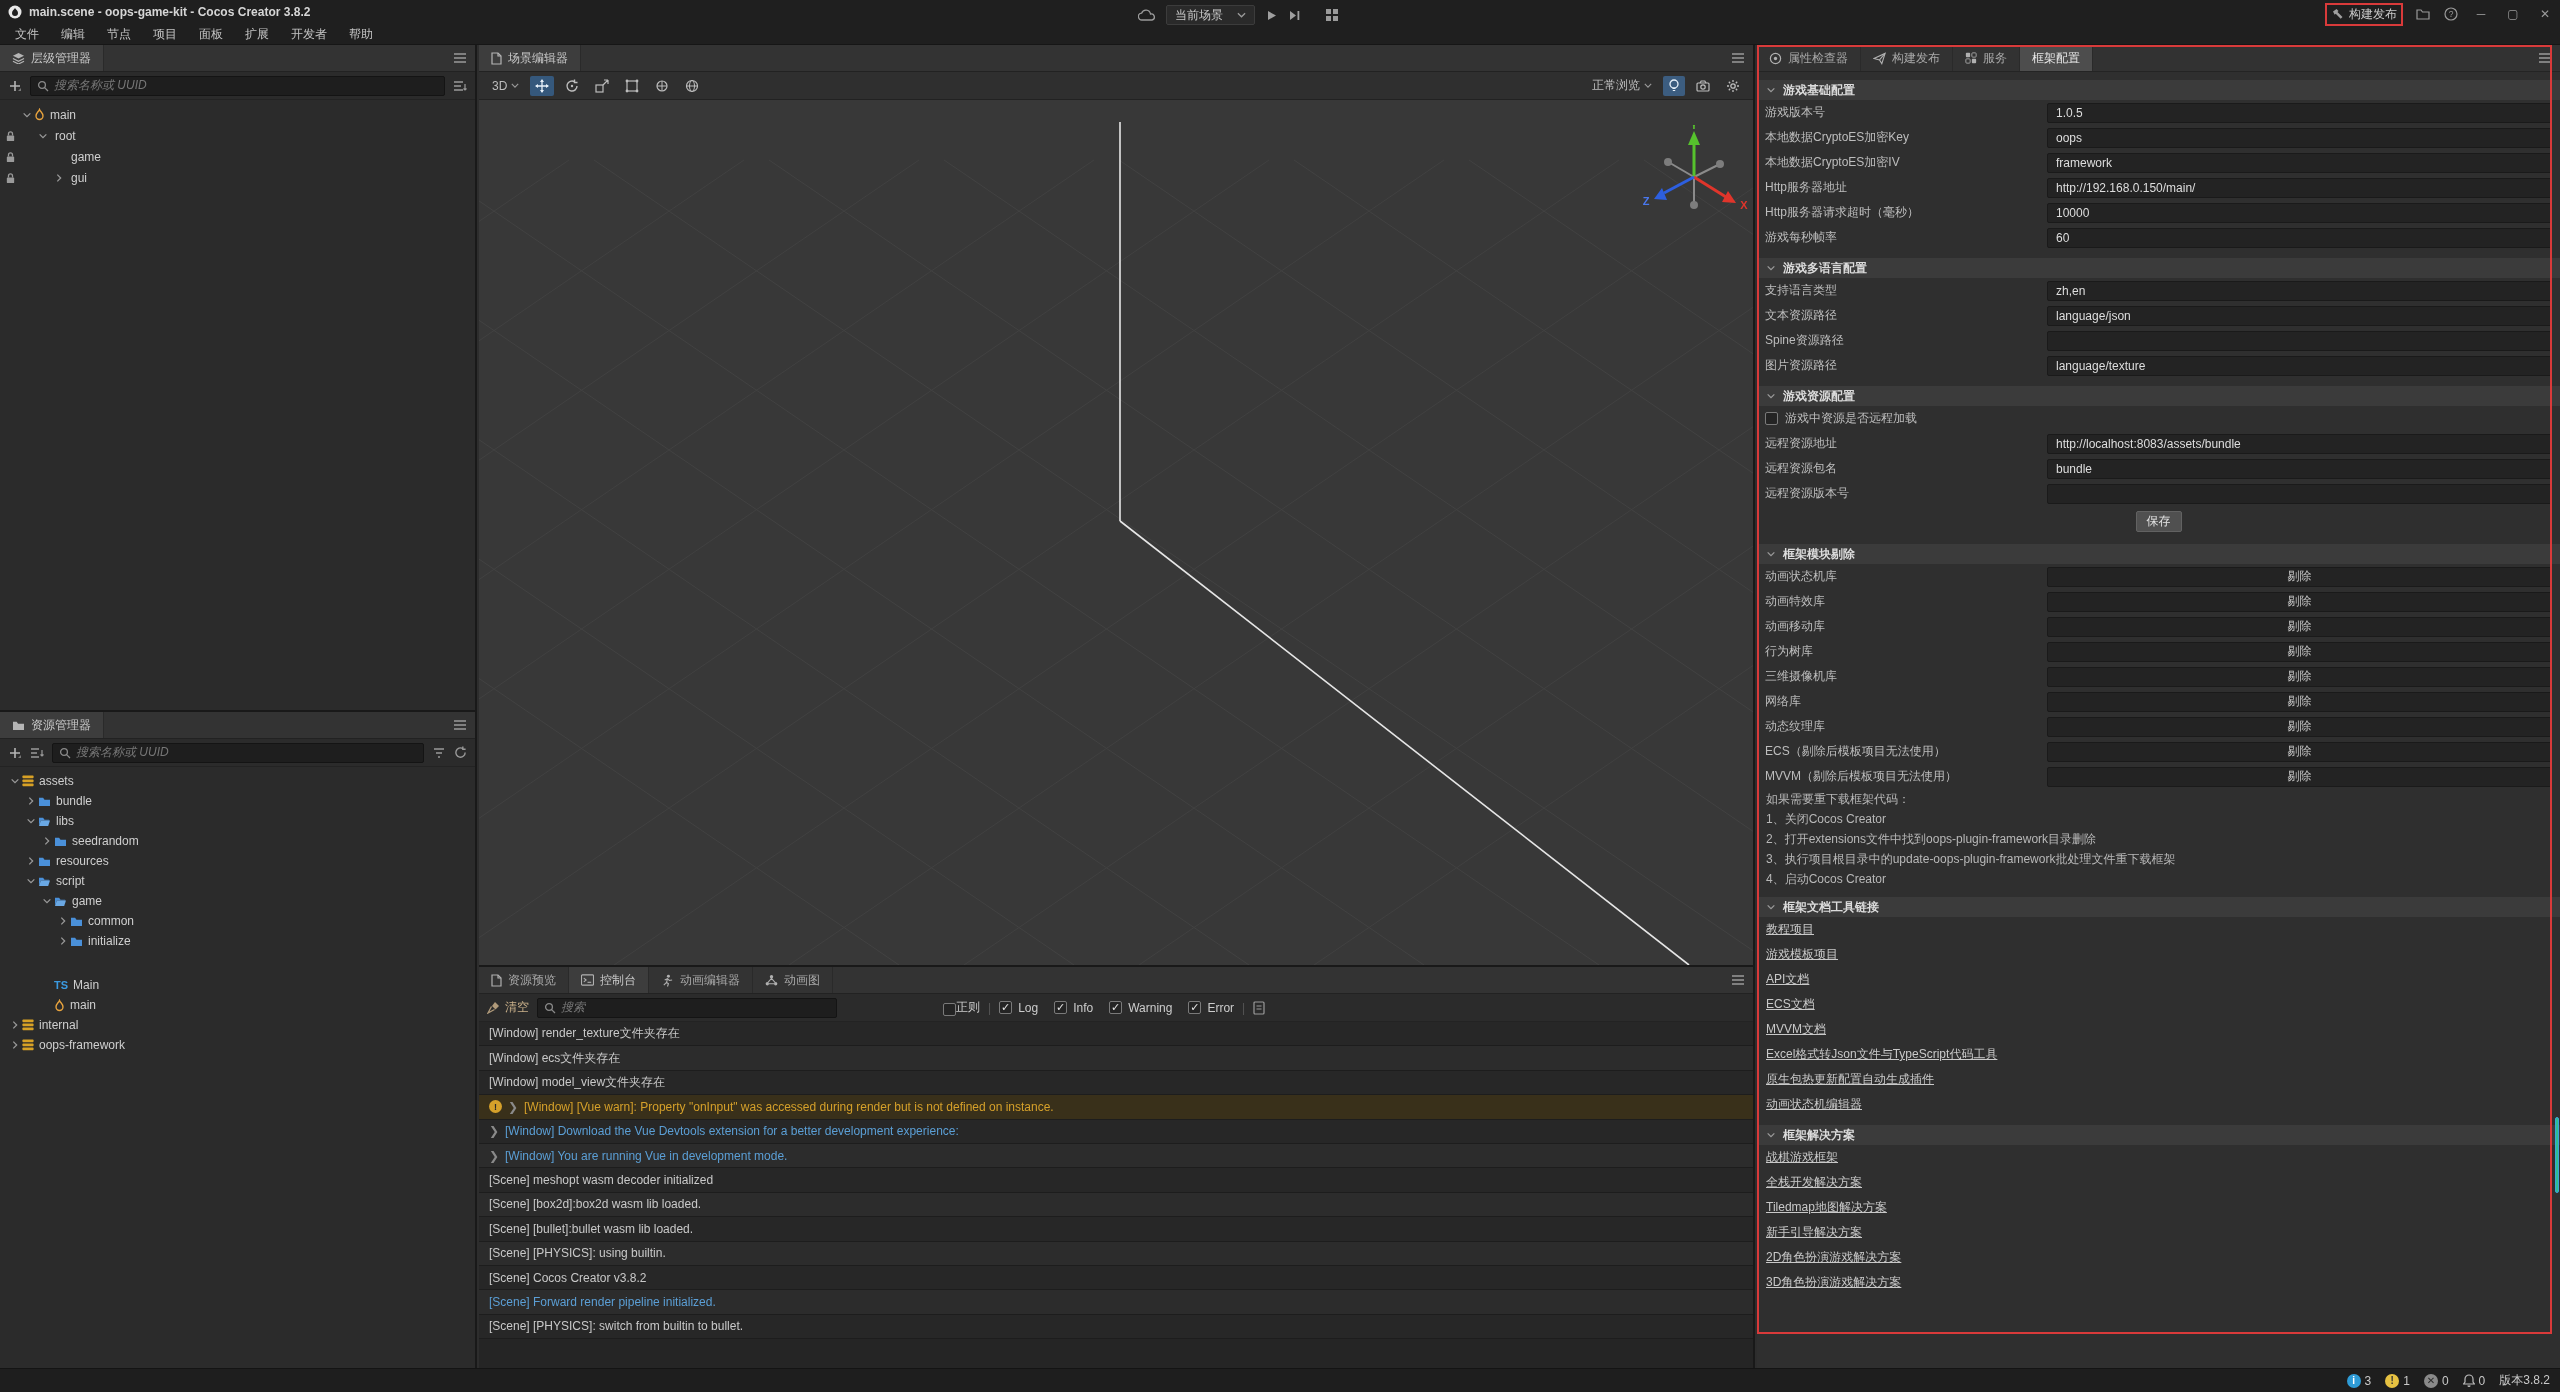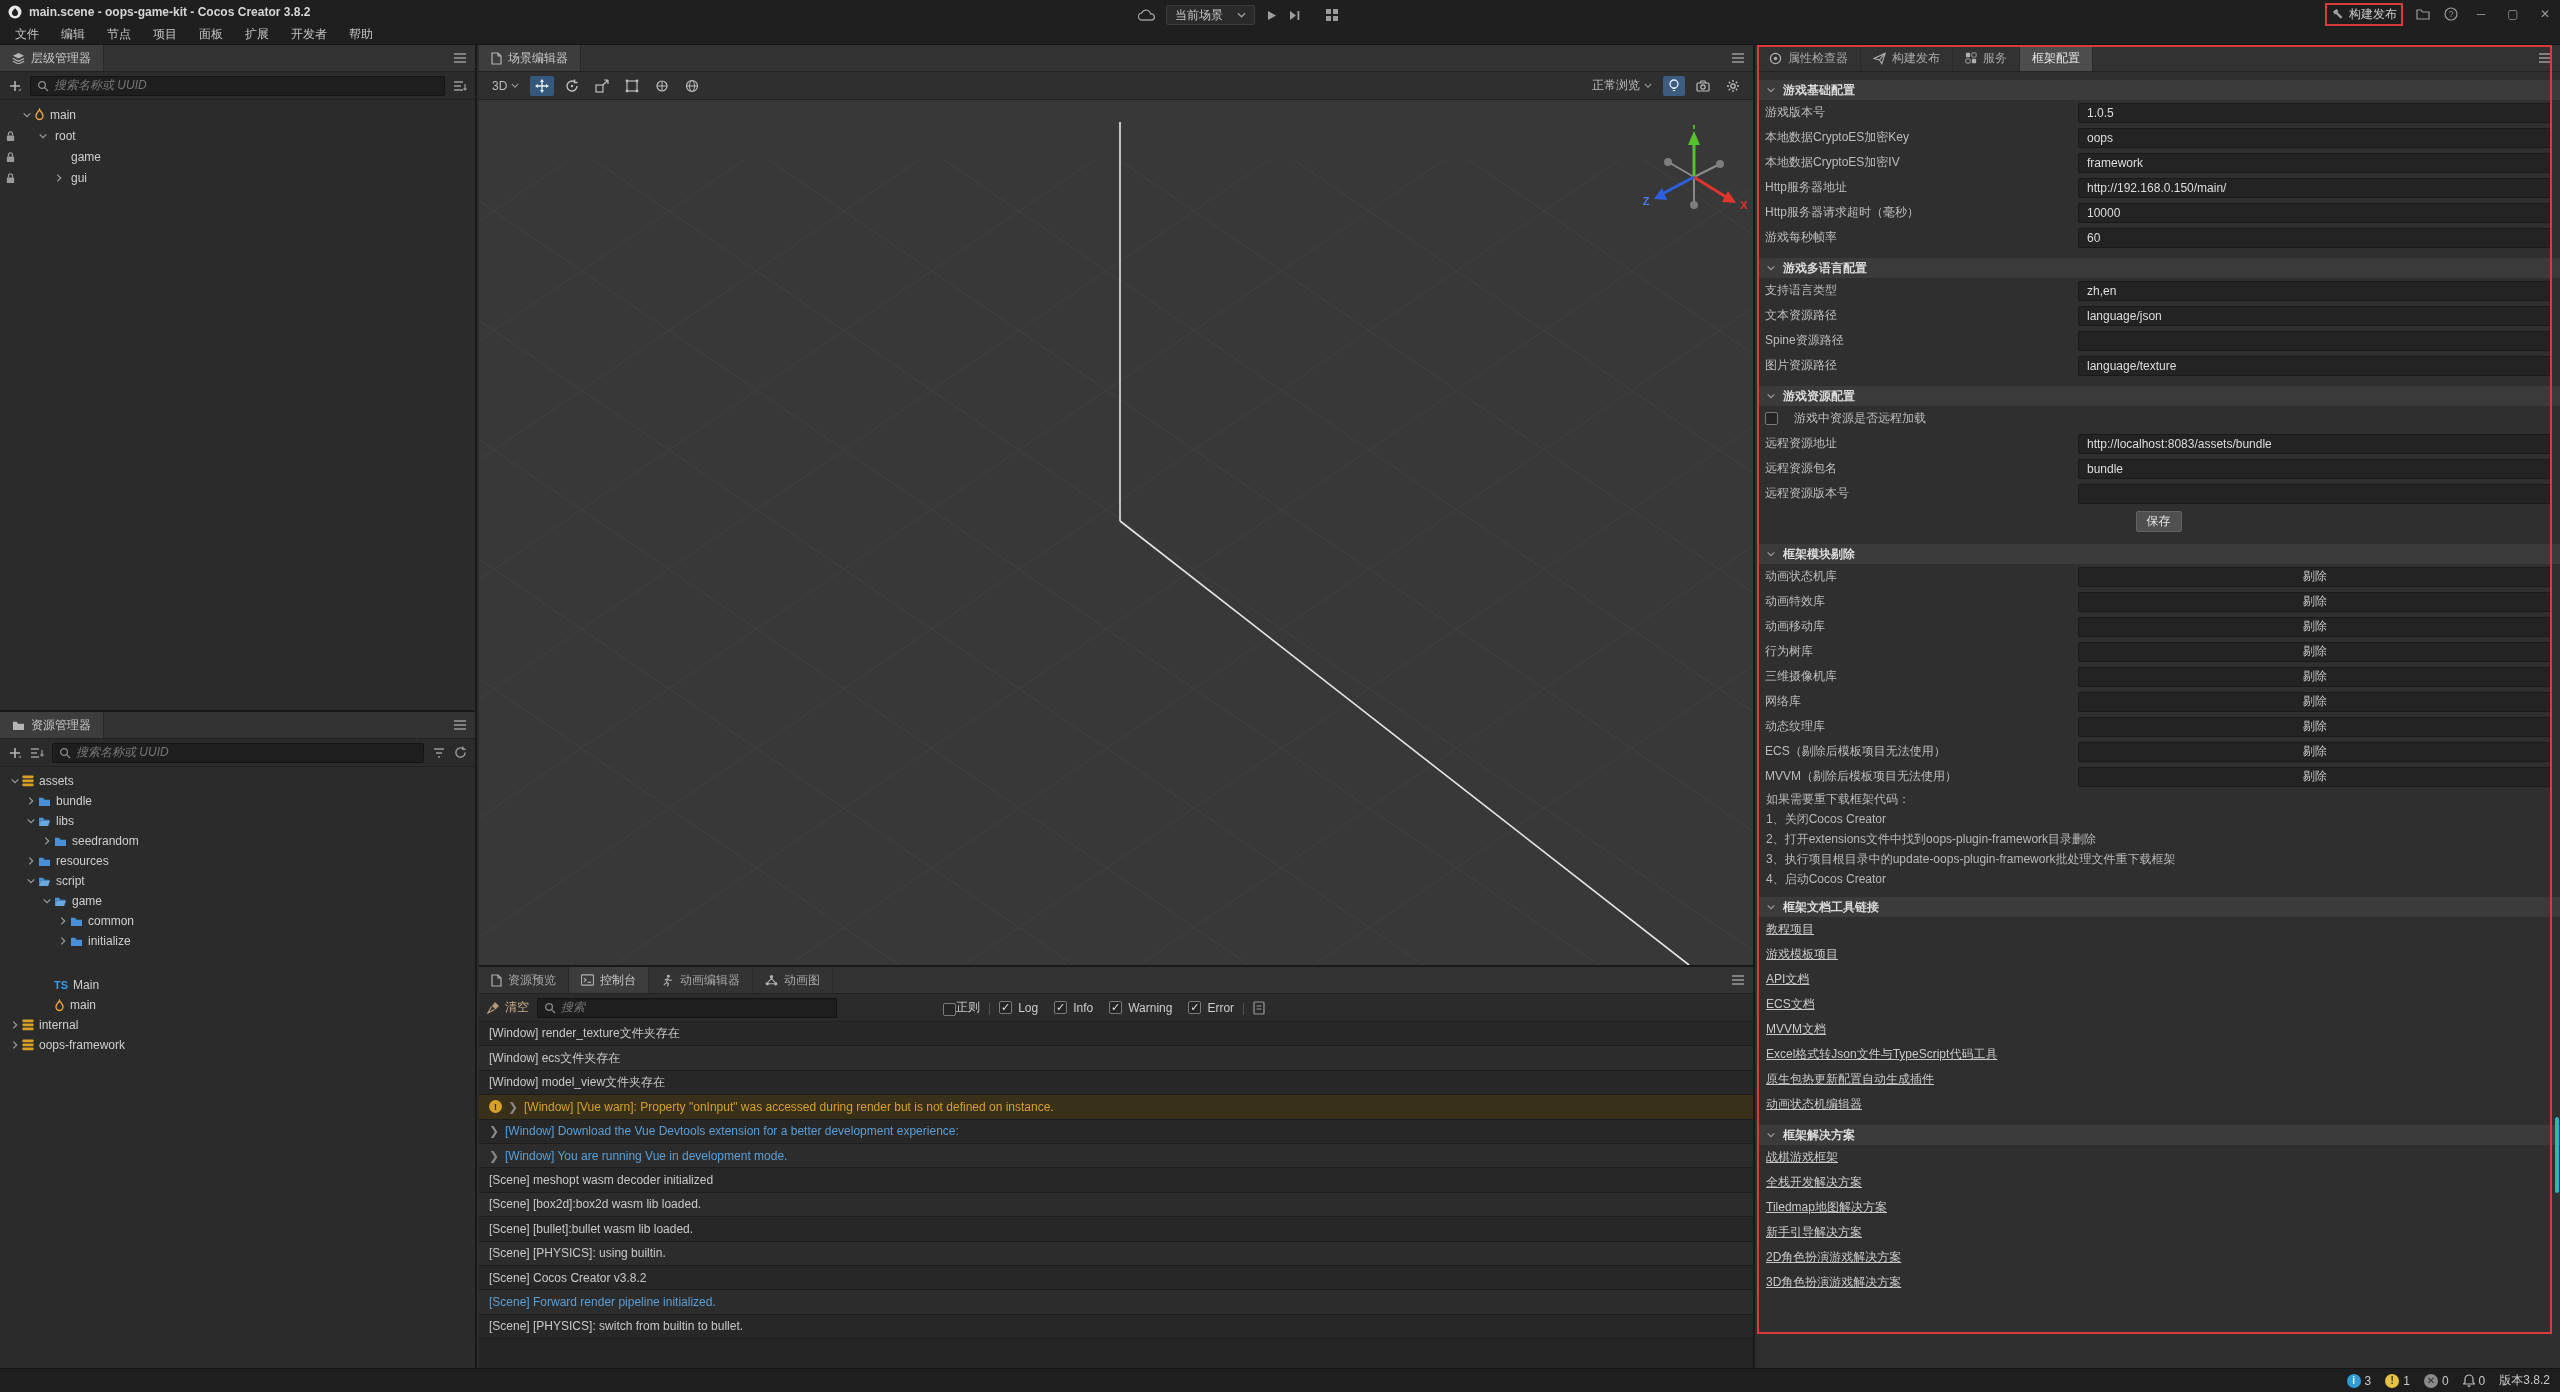--- a/index.html
+++ b/index.html
@@ -58,25 +58,25 @@
   .logrow:nth-child(even) { background:#2c2c2c; }
   .logrow.warn { background:#39301a; color:#d8a councils213; color:#d5a02a; }
   .logrow.info { color:#5b9fd6; }
   .log-chev { color:#8a8a8a; width:10px; flex:none; }
 
   
   #inspector { position:absolute; left:1757px; top:45px; width:803px; height:1323px; background:#2f2f2f; overflow:hidden; }
   #insp-tabs { height:27px; background:#323232; border-bottom:1px solid #242424; display:flex; position:relative; }
   #insp-body { position:relative; }
   .shead { height:20px; background:#3b3b3b; display:flex; align-items:center; gap:7px; padding:0 9px; margin-top:8px; font-weight:bold; color:#dcdcdc; }
-  .frow { display:flex; height:25px; align-items:center; padding:0 8px;gap:31px; }
+  .frow { display:flex; height:25px; align-items:center; padding:0 8px; }
   .flabel { width:282px; flex:none; color:#bdbdbd; }
   .fval { flex:1; height:20px; background:#232323; border:1px solid #1a1a1a; border-radius:2px; display:flex; align-items:center; padding:0 8px; color:#dedede; }
   .fbtn { flex:1; height:20px; background:#232323; border:1px solid #1a1a1a; border-radius:2px; display:flex; align-items:center; justify-content:center; color:#c8c8c8; cursor:pointer; }
-  .cbrow { display:flex; height:25px; align-items:center; gap:16px; padding:0 8px; color:#bdbdbd; }
+  .cbrow { display:flex; height:25px; align-items:center; gap:7px; padding:0 8px; color:#bdbdbd; }
   .saverow { height:30px; display:flex; align-items:center; justify-content:center; }
   .savebtn { width:46px; height:21px; background:#505050; border:1px solid #626262; border-radius:2px; display:flex; align-items:center; justify-content:center; color:#e3e3e3; cursor:pointer; }
   .note { height:20px; display:flex; align-items:center; padding:0 9px; color:#b8b8b8; }
   .linkrow { height:25px; display:flex; align-items:center; padding:0 9px; }
   .linkrow a { color:#c9c9c9; text-decoration:underline; cursor:pointer; }
   #insp-scrollthumb { position:absolute; right:1px; top:1072px; width:4px; height:76px; background:#2fbf8f; border:1px solid #3aa4d9; border-radius:2px; }
   #red-annotation { position:absolute; left:1757px; top:45px; width:795px; height:1289px; border:2px solid #d93a3a; pointer-events:none; z-index:50; }
 
   
   #statusbar { position:absolute; left:0; top:1368px; width:2560px; height:24px; background:#1e1e1e; border-top:1px solid #141414; display:flex; align-items:center; justify-content:flex-end; gap:14px; padding-right:10px; color:#c9c9c9; }

